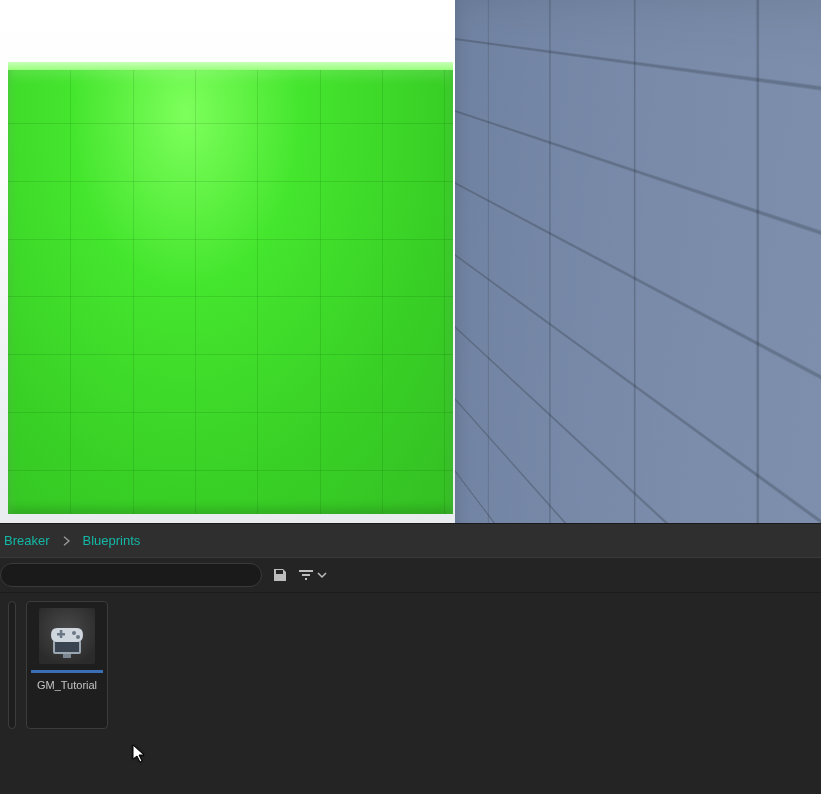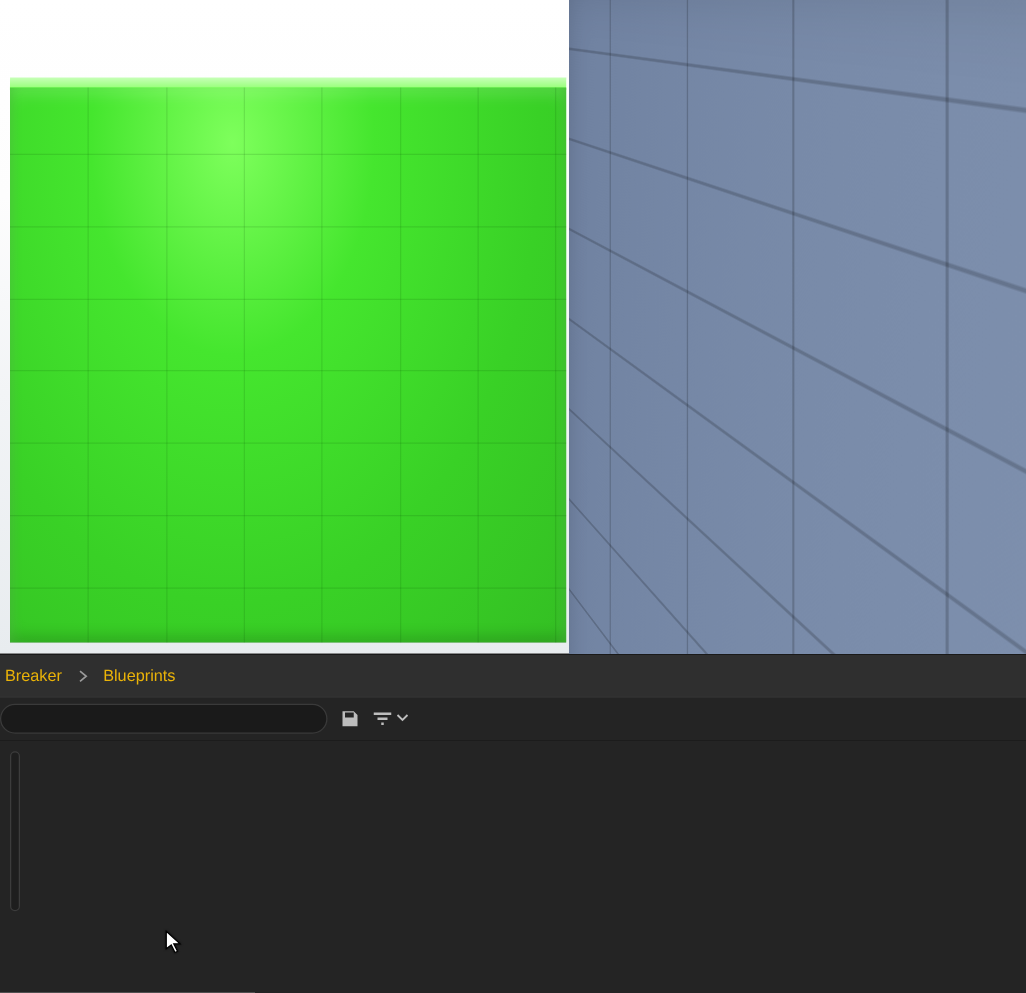--- a/index.html
+++ b/index.html
@@ -52,21 +52,21 @@
   }
   
   
   .crumbbar {
     position:relative;
     width:821px; height:34px;
     background:#2f2f2f;
     border-top:1px solid #1a1a1a;
     display:flex; align-items:center;
     padding-left:0px;
-    font-size:13px; color:#eab308;
+    font-size:13px; color:#14b8a6;
   }
   .crumb { padding:0 4px; cursor:pointer; }
   .chev { margin:0 8px; color:#9a9a9a; display:inline-flex; }
   .chev svg { width:9px; height:10px; }
   
   
   .toolbar {
     width:821px; height:36px;
     background:#242424;
     display:flex; align-items:center;
@@ -191,19 +191,36 @@
     <span class="dd-caret">
       <svg viewBox="0 0 10 10">
           <path d="M1 3 L5 7 L9 3" fill="none" stroke="currentColor" stroke-width="1.5"></path>
         </svg>
     </span>
   </span>
 </div>
 
 <div class="contentgrid">
   <div class="asset-partial"></div>
+  <div class="asset-tile">
+    <div class="thumb">
+      <svg viewBox="0 0 48 48">
+        <rect x="10" y="28" width="28" height="14" rx="2" fill="#9aa6b2"></rect>
+        <rect x="20" y="42" width="8" height="4" fill="#7a8692"></rect>
+        <rect x="12" y="30" width="24" height="10" fill="#3a4450"></rect>
+
+        <path d="M14 16 q-6 0 -6 7 q0 7 6 7 h20 q6 0 6 -7 q0 -7 -6 -7 z" fill="#cfd6dd"></path>
+        <circle cx="31" cy="21" r="2" fill="#6b7785"></circle>
+        <circle cx="35" cy="25" r="2" fill="#6b7785"></circle>
+        <rect x="14" y="21" width="8" height="2.5" fill="#6b7785"></rect>
+        <rect x="16.8" y="18" width="2.5" height="8" fill="#6b7785"></rect>
+      </svg>
+    </div>
+    <div class="type-stripe"></div>
+    <div class="asset-label">GM_Tutorial</div>
+  </div>
 </div>
 
 <div class="cursor" id="cursor" style="left: 132px; top: 744px;">
   <svg viewBox="0 0 14 20">
     <path d="M1 1 L1 15 L5 12 L8 18 L10 17 L7 11 L12 11 Z" fill="#ffffff" stroke="#000" stroke-width="1"></path>
   </svg>
 </div>
 
 </body></html>

